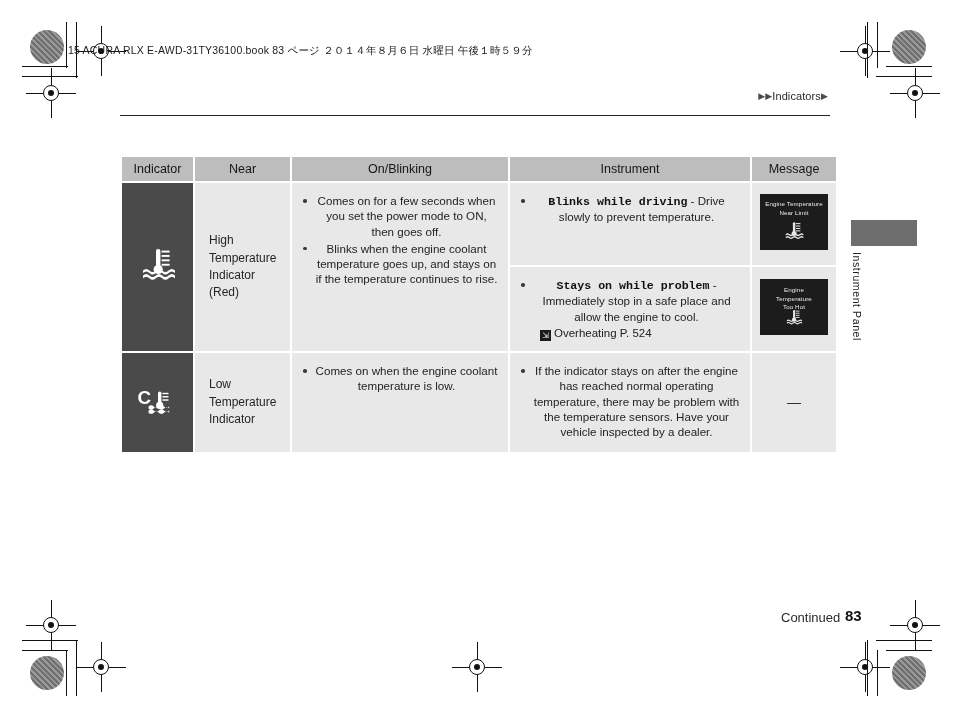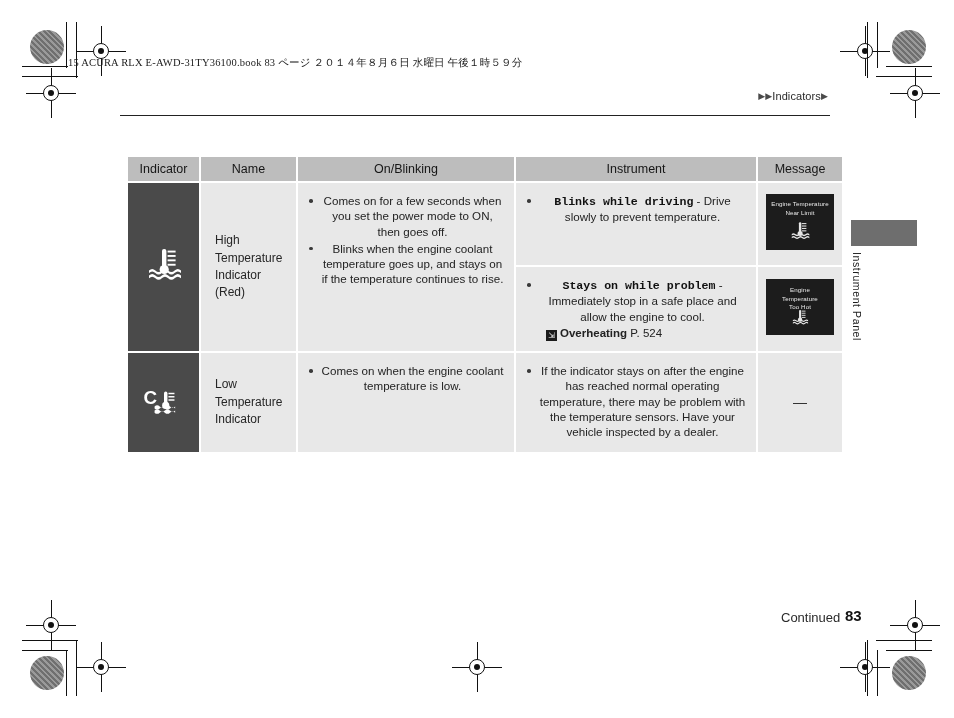--- a/index.html
+++ b/index.html
@@ -18,34 +18,34 @@
   .regmark .hl{position:absolute;left:-12px;top:12.5px;width:50px;height:1px;background:#111;}
   .regmark .vl{position:absolute;top:-12px;left:12.5px;width:1px;height:50px;background:#111;}
 
   .greycircle{position:absolute;width:34px;height:34px;border-radius:50%;
     background:repeating-linear-gradient(45deg,#6f6f6f 0 2px,#9a9a9a 2px 4px);}
 
   .cropline{position:absolute;background:#111;}
 
   
   .bookline{
-    position:absolute;left:68px;top:56px;font-size:10.5px;color:#1b1b1b;
-    letter-spacing:.2px;font-family:Liberation Serif, serif;white-space:nowrap;
+    position:absolute;left:68px;top:44px;font-size:10.5px;color:#1b1b1b;
+    letter-spacing:.2px;font-family:Liberation Sans, sans-serif;white-space:nowrap;
   }
 
   .crumb{
     position:absolute;right:126px;top:90px;font-size:11px;color:#2a2a2a;
     white-space:nowrap;letter-spacing:.1px;
   }
   .crumb .tri{font-size:9px;color:#4a4a4a;position:relative;top:-1px;}
 
   .rule{position:absolute;left:120px;top:115px;width:710px;height:1px;background:#222;}
 
   
-  .tbl{position:absolute;left:126px;top:155px;width:710px;border-collapse:separate;border-spacing:2px;table-layout:fixed;}
+  .tbl{position:absolute;left:120px;top:155px;width:710px;border-collapse:separate;border-spacing:2px;table-layout:fixed;}
   .tbl th{
     background:#bdbdbd;color:#161616;font-weight:400;font-size:12.5px;
     height:24px;text-align:center;padding:0;border:0;
   }
   .tbl td{
     background:#e8e8e8;color:#232323;font-size:11.6px;line-height:1.32;
     vertical-align:top;padding:10px 10px 10px 10px;border:0;
   }
   td.icon-cell{background:#4a4a4a;text-align:center;vertical-align:middle;padding:0;}
   td.name-cell{vertical-align:middle;padding-left:14px;font-size:12px;line-height:1.45;color:#262626;}
@@ -53,21 +53,21 @@
   td.msg-cell.dash{font-size:14px;color:#333;}
 
   ul.b{margin:0;padding:0;list-style:none;text-align:center;}
   ul.b li{position:relative;padding-left:13px;margin:0 0 2px 0;}
   ul.b li:before{content:"";position:absolute;left:1px;top:6px;width:3.5px;height:3.5px;border-radius:50%;background:#3a3a3a;}
   b.lead{font-weight:bold;color:#111;font-family:Liberation Mono, monospace;}
 
   .xref{margin-top:2px;padding-left:20px;font-size:11.5px;color:#222;white-space:nowrap;}
   .xrefico{display:inline-block;width:11px;height:11px;background:#1b1b1b;color:#fff;
     font-size:8px;line-height:11px;text-align:center;vertical-align:-1px;margin-right:3px;}
-  .xref b{font-weight:bold;}
+  .xref b{font-weight:normal;}
 
   
   .dispbox{display:inline-block;width:68px;height:56px;background:#1c1c1c;position:relative;}
   .dispbox .dtxt{position:absolute;left:0;right:0;top:6px;color:#e9e9e9;
     font-size:6.2px;line-height:1.35;text-align:center;letter-spacing:.1px;}
   .dispbox .dtxt.two{top:7px;}
   .dispbox .dico{position:absolute;left:50%;transform:translateX(-50%);bottom:5px;}
 
   
   .tabblock{position:absolute;left:851px;top:220px;width:66px;height:26px;background:#6e6e6e;}
@@ -172,21 +172,21 @@
   <colgroup>
     <col style="width:71px">
       <col style="width:95px">
       <col style="width:216px">
       <col style="width:240px">
       <col style="width:84px">
   </colgroup>
   <thead>
     <tr>
       <th>Indicator</th>
-      <th>Name</th>
+      <th>Near</th>
       <th>On/Blinking</th>
       <th>Instrument</th>
       <th>Message</th>
     </tr>
   </thead>
   <tbody>
 
     <tr>
       <td class="icon-cell" rowspan="2">
         <span>

